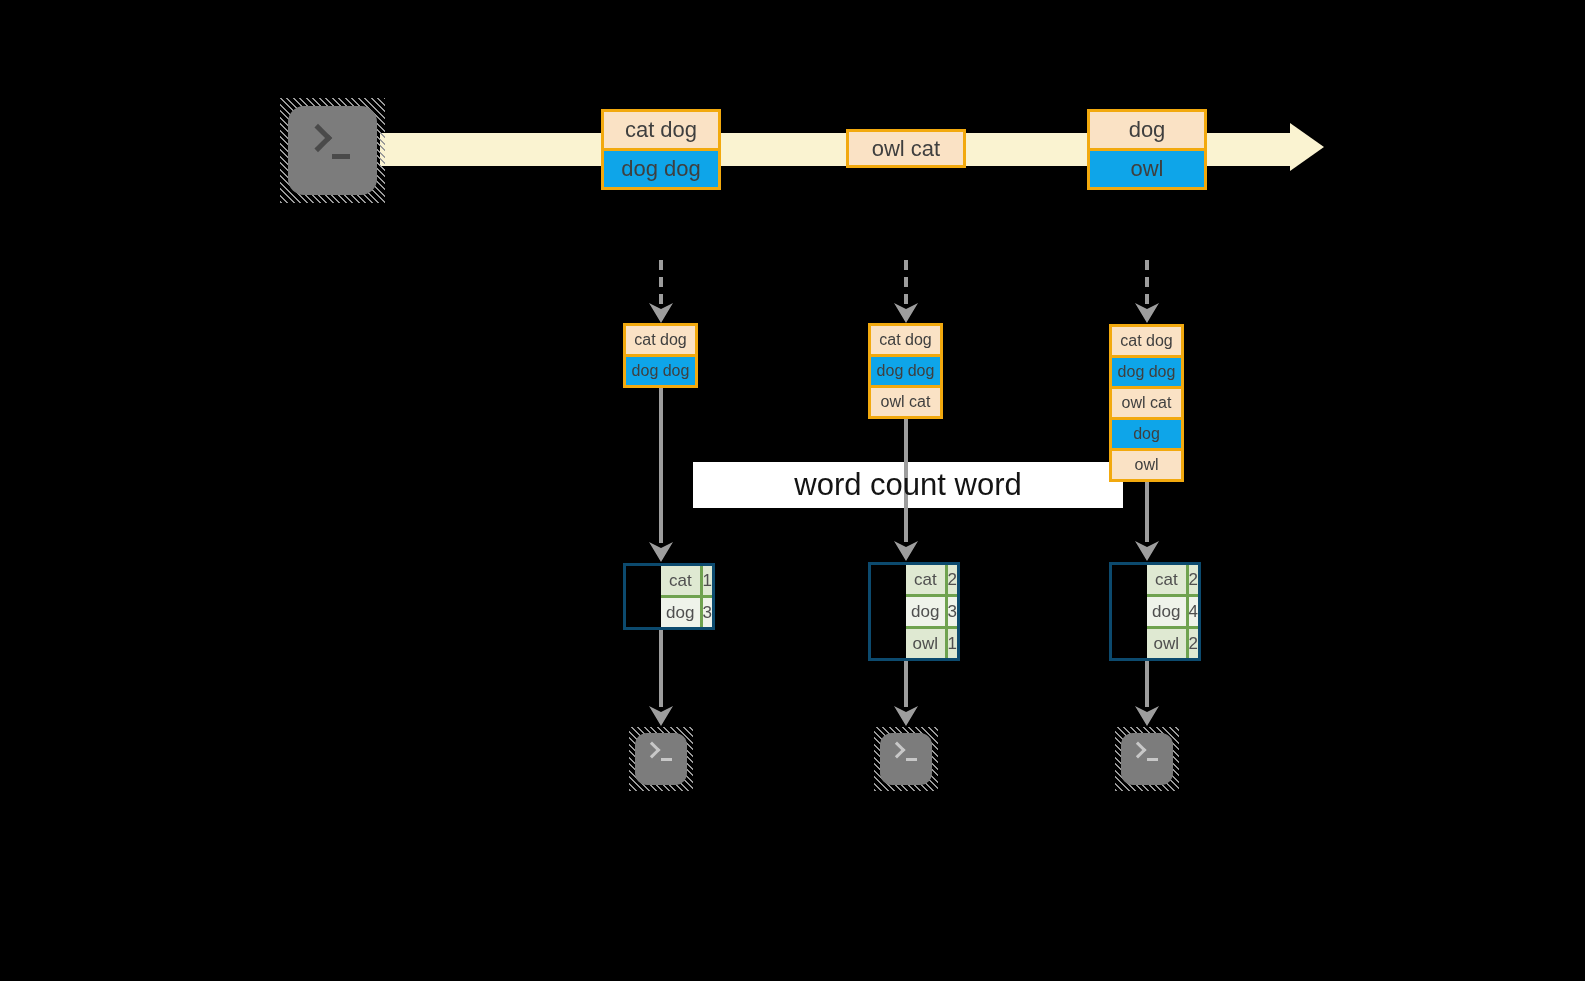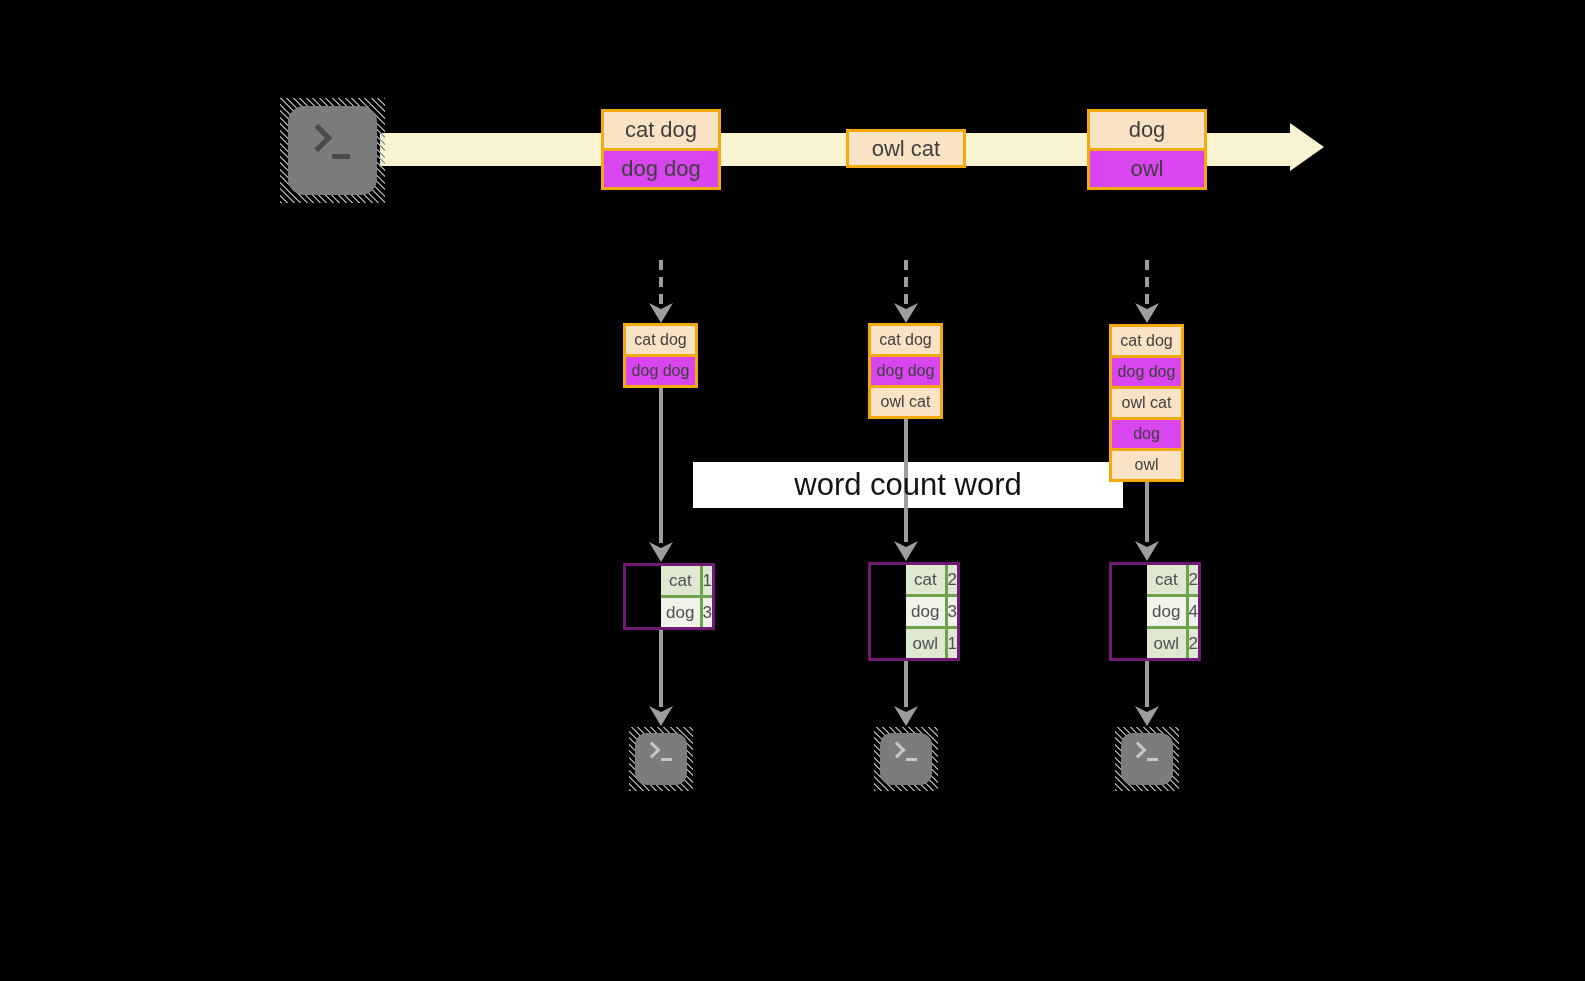--- a/index.html
+++ b/index.html
@@ -31,21 +31,21 @@
   .term-sink .chev{left:11px;top:11px;width:9px;height:9px;
     border-top:3px solid #c8c8c8;border-right:3px solid #c8c8c8;}
   .term-sink .cursor{left:26px;top:25px;width:11px;height:3px;background:#c8c8c8;}
 
   
   .ebox{width:120px;border:3px solid #F2A90E;z-index:2;}
   .ebox .cell{height:36px;display:flex;align-items:center;justify-content:center;
     font-size:22px;color:#3f3f3f;}
   .ebox .cell + .cell{border-top:3px solid #F2A90E;}
   .fill-dark{background:#FAE2C5;}
-  .fill-light{background:#d946ef;}
+  .fill-light{background:#0ea5e9;}
 
   
   .stack{width:75px;border:3px solid #F2A90E;z-index:3;}
   .stack .row{height:28px;display:flex;align-items:center;justify-content:center;
     font-size:16px;color:#3f3f3f;}
   .stack .row + .row{border-top:3px solid #F2A90E;}
 
   
   .vline{width:4px;background:#9d9d9d;z-index:3;}
   .vdash{width:4px;z-index:3;
@@ -53,21 +53,21 @@
   .ahead{width:24px;height:20px;background:#9d9d9d;z-index:3;
     clip-path:polygon(0 0,50% 30%,100% 0,50% 100%);}
 
   
   .qband{left:693px;top:462px;width:430px;height:46px;background:#fff;z-index:2;}
   .qtext{left:693px;top:462px;width:430px;height:46px;z-index:4;
     display:flex;align-items:center;justify-content:center;
     font-size:31px;color:#141414;}
 
   
-  .gtable{width:92px;border:3px solid #701a75;z-index:3;padding-left:35px;}
+  .gtable{width:92px;border:3px solid #0c4a6e;z-index:3;padding-left:35px;}
   .gtable .trow{display:flex;height:29px;}
   .gtable .trow + .trow{border-top:3px solid #6FA24F;}
   .gtable .wcell{width:45px;display:flex;align-items:center;justify-content:center;
     font-size:17px;color:#4f4f4f;}
   .gtable .ccell{flex:1;border-left:3px solid #6FA24F;display:flex;align-items:center;
     justify-content:center;font-size:17px;color:#4f4f4f;}
   .g-dark{background:#DFE9D2;}
   .g-light{background:#EFF3EA;}
 </style>
 </head>

